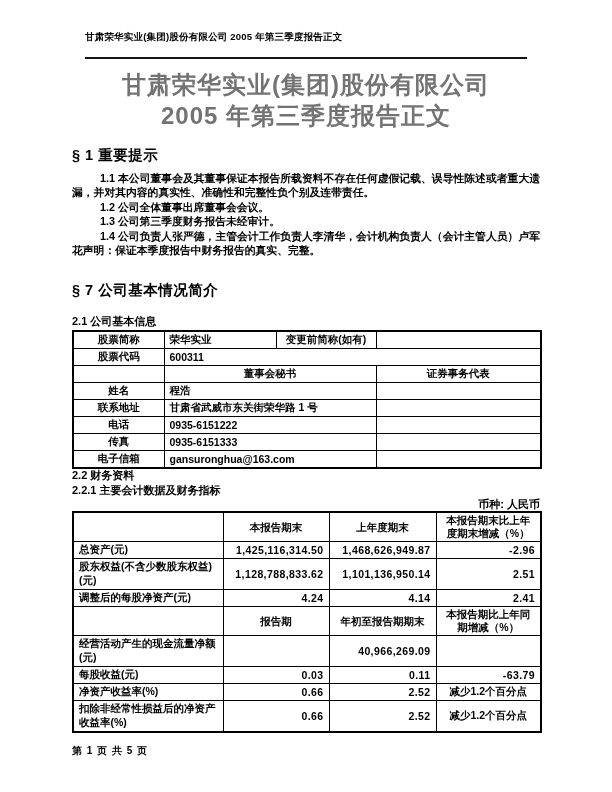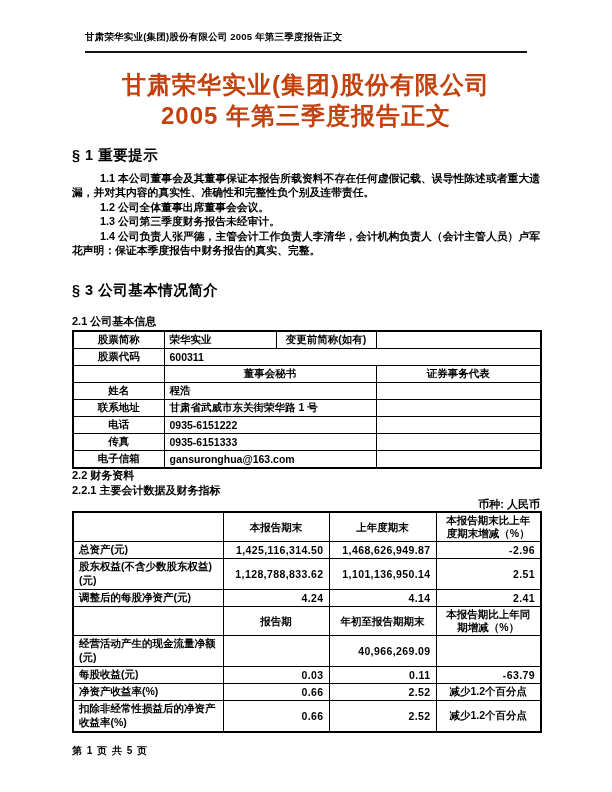--- a/index.html
+++ b/index.html
@@ -13,31 +13,31 @@
     font-weight: bold;
     overflow: hidden;
   }
   .doc-header {
     position: absolute;
     left: 85px;
     top: 31px;
     width: 442px;
     font-size: 9.5px;
     letter-spacing: 0.2px;
-    padding-bottom: 7px;
+    padding-bottom: 13px;
     border-bottom: 2px solid #141414;
     white-space: nowrap;
   }
   .doc-title {
     position: absolute;
     left: 0;
     top: 69px;
     width: 612px;
     text-align: center;
-    color: #c2410c;
+    color: #737373;
     font-size: 24px;
     line-height: 31px;
     letter-spacing: 1px;
   }
   .sec-heading {
     position: absolute;
     left: 72px;
     font-size: 14.5px;
     letter-spacing: 0.5px;
   }
@@ -115,21 +115,21 @@
 
   <div class="sec-heading" id="sec1-heading">§ 1  重要提示</div>
 
   <div class="body-text">
     <p>1.1 本公司董事会及其董事保证本报告所载资料不存在任何虚假记载、误导性陈述或者重大遗漏，并对其内容的真实性、准确性和完整性负个别及连带责任。</p>
     <p>1.2 公司全体董事出席董事会会议。</p>
     <p>1.3 公司第三季度财务报告未经审计。</p>
     <p>1.4 公司负责人张严德，主管会计工作负责人李清华，会计机构负责人（会计主管人员）卢军花声明：保证本季度报告中财务报告的真实、完整。</p>
   </div>
 
-  <div class="sec-heading" id="sec2-heading">§ 3  公司基本情况简介</div>
+  <div class="sec-heading" id="sec2-heading">§ 7  公司基本情况简介</div>
 
   <div class="sub-heading" id="sub-21">2.1 公司基本信息</div>
 
   <table class="grid" id="info-table">
     <colgroup>
         <col style="width:91px">
         <col style="width:112px">
         <col style="width:100px">
         <col style="width:165px">
       </colgroup>

